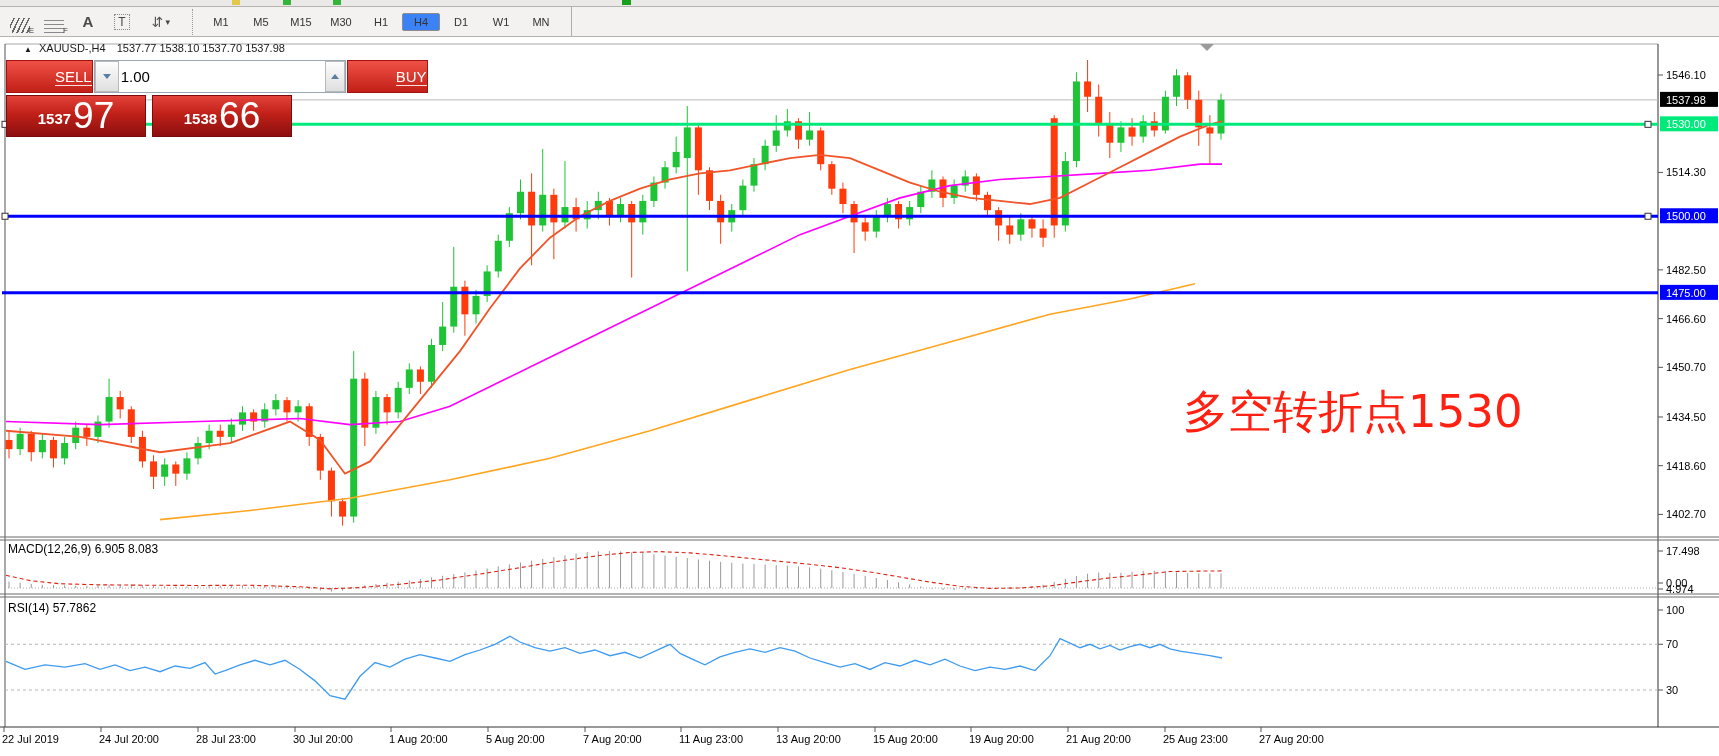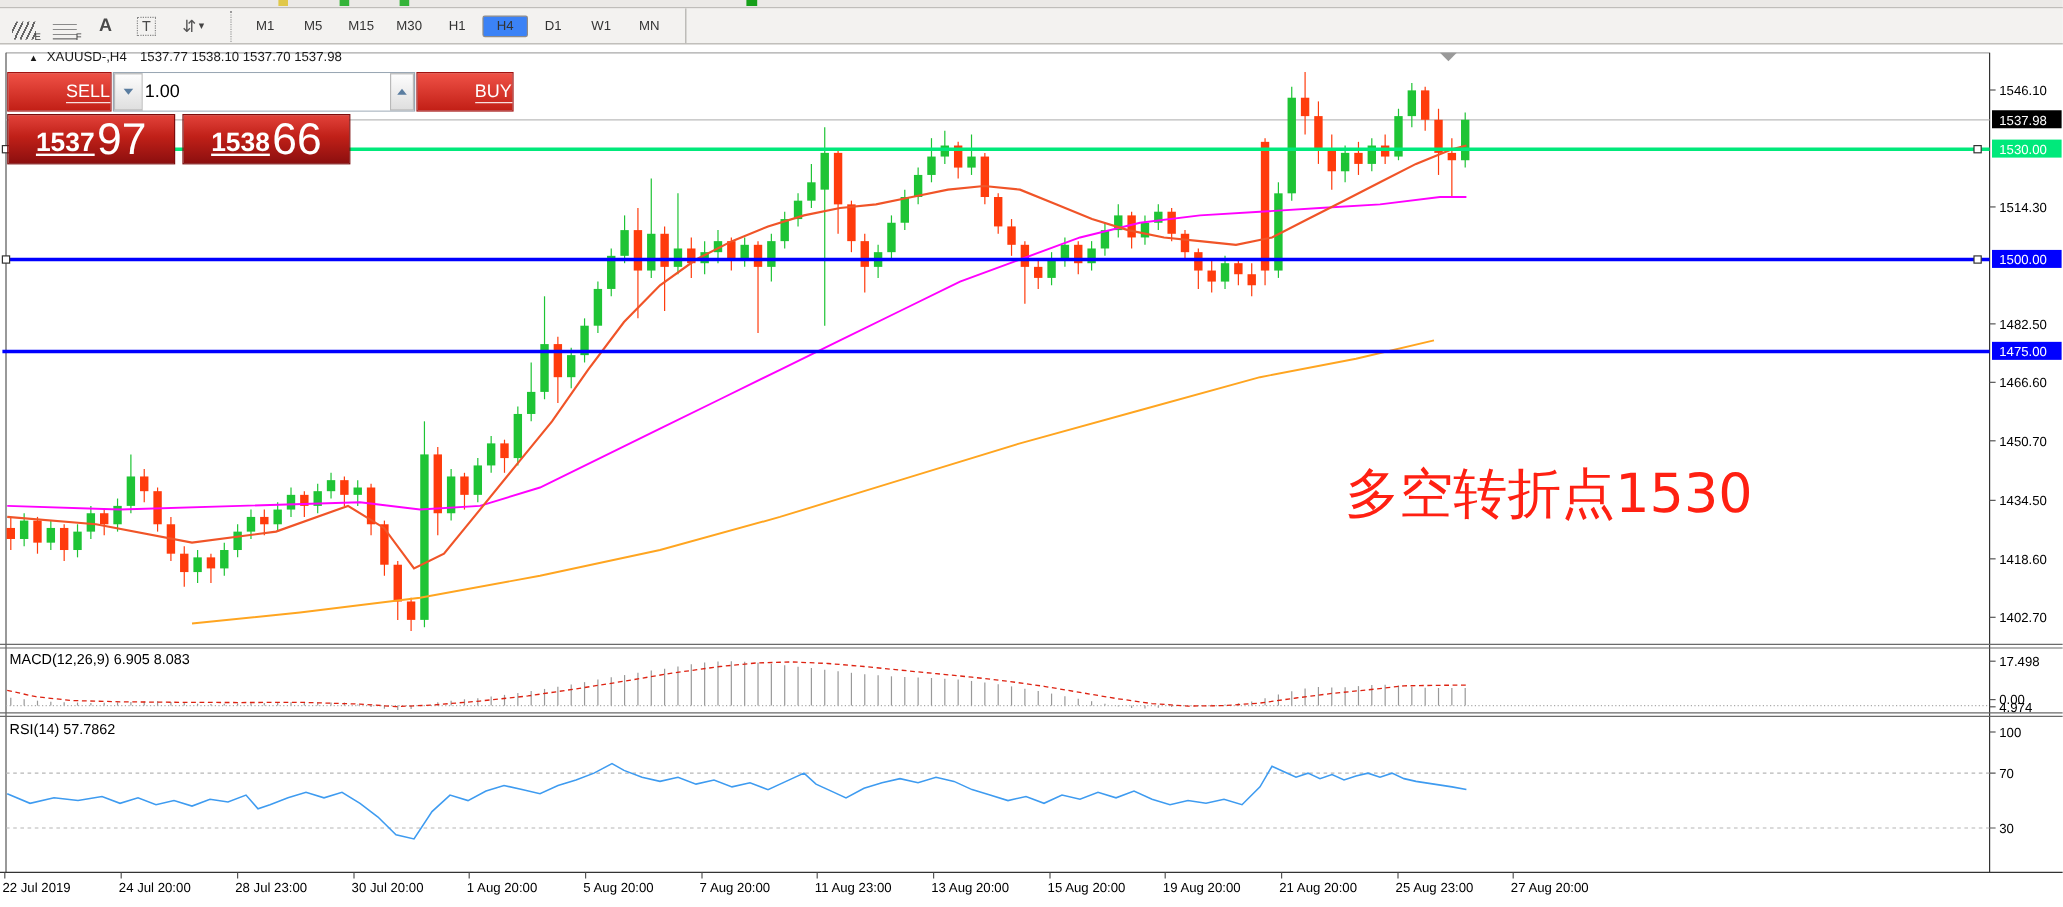--- a/index.html
+++ b/index.html
@@ -14,39 +14,39 @@
   .a-glyph{font-size:15px;font-weight:bold;color:#4a4a4a;line-height:1;}
   .t-glyph{font-size:12px;color:#4a4a4a;border:1px dotted #888;padding:0 3px;line-height:14px;}
   .arrows-glyph{font-size:14px;color:#555;line-height:1;}
   .caret{font-size:9px;color:#444;margin-left:2px;align-self:center;}
   .tb-sep{height:26px;border-left:1px dotted #9a9a9a;margin:0 8px 0 12px;}
   .tb-sep-solid{height:29px;border-left:1px solid #b0aeab;margin-left:10px;}
   .tf-btn{min-width:26px;padding:2px 5px;margin:0 1px;font-size:11px;color:#333;text-align:center;border:1px solid transparent;border-radius:2px;cursor:default;}
   .tf-btn.active{background:#3b82f6;border:1px solid #8e8b88;}
   svg text{font-family:"Liberation Sans","DejaVu Sans",sans-serif;}
   .pane-label{position:absolute;font-size:12px;color:#000;z-index:3;}
-  .annotation{position:absolute;left:1121px;top:382px;font-size:45px;color:#ff2012;z-index:2;white-space:nowrap;
+  .annotation{position:absolute;left:1183px;top:382px;font-size:45px;color:#ff2012;z-index:2;white-space:nowrap;
     font-family:"DejaVu Sans","Liberation Sans",sans-serif;}
   
   .trade-panel{position:absolute;left:6px;top:60px;width:286px;z-index:5;}
   .tp-row1{display:flex;height:33px;}
   .tp-btn{width:68px;background:linear-gradient(180deg,#ef5146,#c21f16);color:#fff;font-size:15px;
     display:flex;align-items:center;justify-content:center;border:1px solid #a31210;cursor:pointer;padding-left:48px;}
   .tp-btn span{border-bottom:1px solid rgba(255,255,255,.85);line-height:17px;}
   .spinner{flex:1;display:flex;border:1px solid #9aa7b4;background:#fff;margin:0 1px;}
   .spin-btn{width:22px;background:linear-gradient(#fdfdfd,#dfdfdf);border:1px solid #b9b9b9;display:flex;align-items:center;justify-content:center;cursor:pointer;}
   .tri-up{width:0;height:0;border-left:4px solid transparent;border-right:4px solid transparent;border-bottom:5px solid #5a7da0;}
   .tri-down{width:0;height:0;border-left:4px solid transparent;border-right:4px solid transparent;border-top:5px solid #5a7da0;}
   .vol-input{flex:1;border:none;outline:none;font-size:15px;padding-right:5px;color:#000;
     font-family:"Liberation Sans","DejaVu Sans",sans-serif;}
   .tp-row2{display:flex;margin-top:2px;height:42px;}
   .price-box{flex:1;background:linear-gradient(180deg,#e2423a 0%,#c02018 45%,#8c0f0f 100%);color:#fff;
     display:flex;align-items:flex-end;justify-content:center;padding-bottom:2px;border:1px solid #7c0c0c;cursor:pointer;}
   .price-box + .price-box{margin-left:6px;}
-  .p-small{font-size:22px;font-weight:bold;line-height:30px;margin-right:2px;text-decoration:underline;}
+  .p-small{font-size:15px;font-weight:bold;line-height:30px;margin-right:2px;}
   .p-big{font-size:37px;line-height:36px;}
   .chart-header{position:absolute;left:24px;top:42px;font-size:11px;color:#1a1a1a;z-index:4;text-align:center;}
   .chart-header .tri{font-size:8px;margin-right:4px;}
 </style>
 </head>
 <body>
 
 <div class="chrome-sliver">
   <div class="chrome-bit" style="left:232px;width:8px;background:#e0c84a;"></div>
   <div class="chrome-bit" style="left:283px;width:8px;background:#35b43a;"></div>

